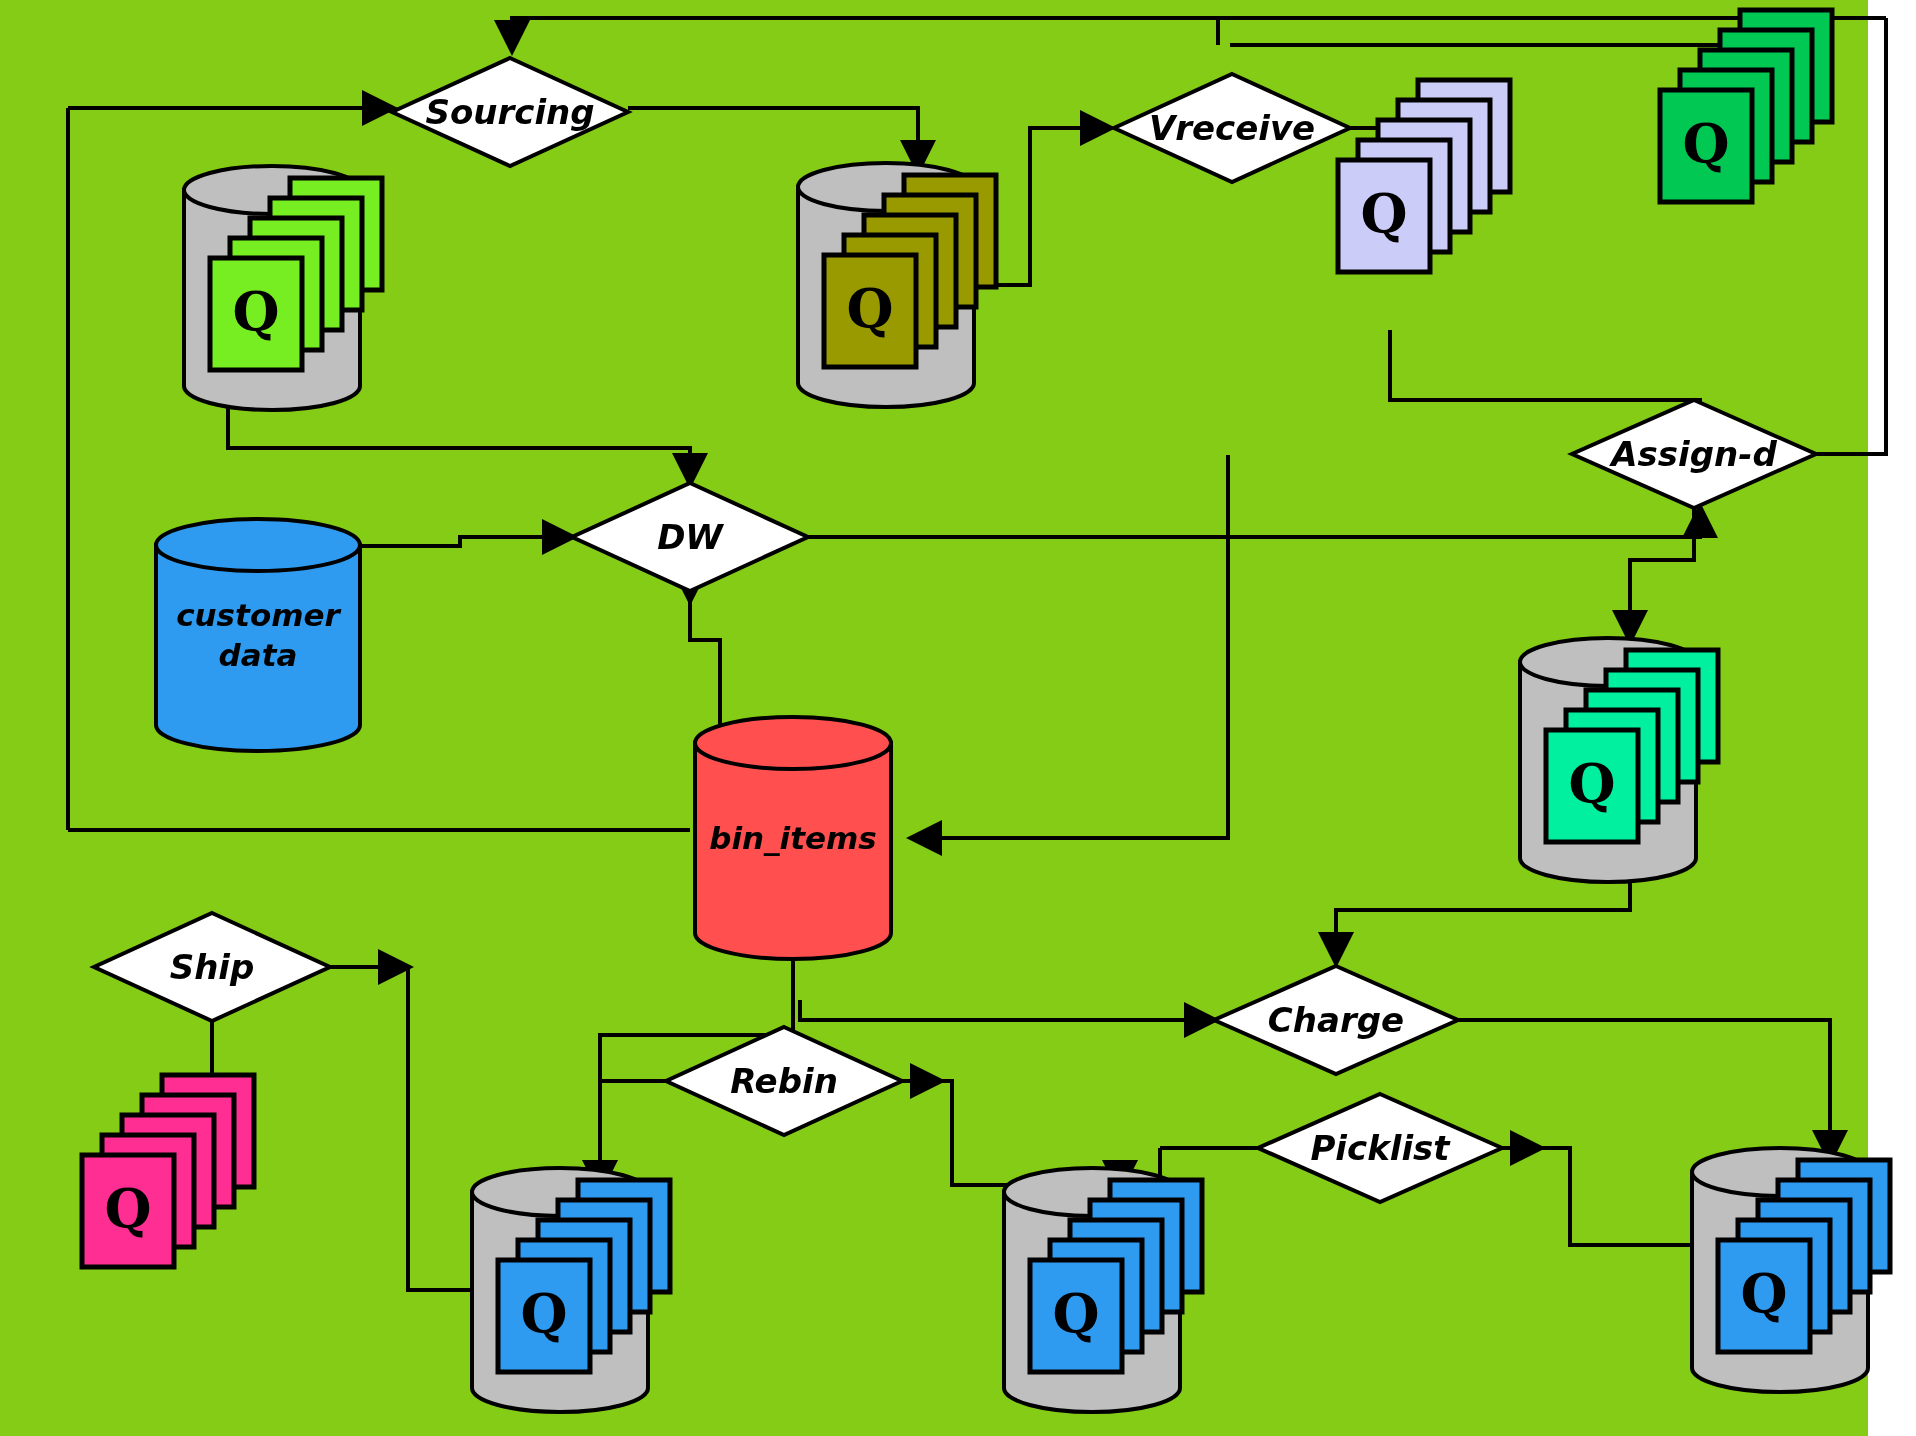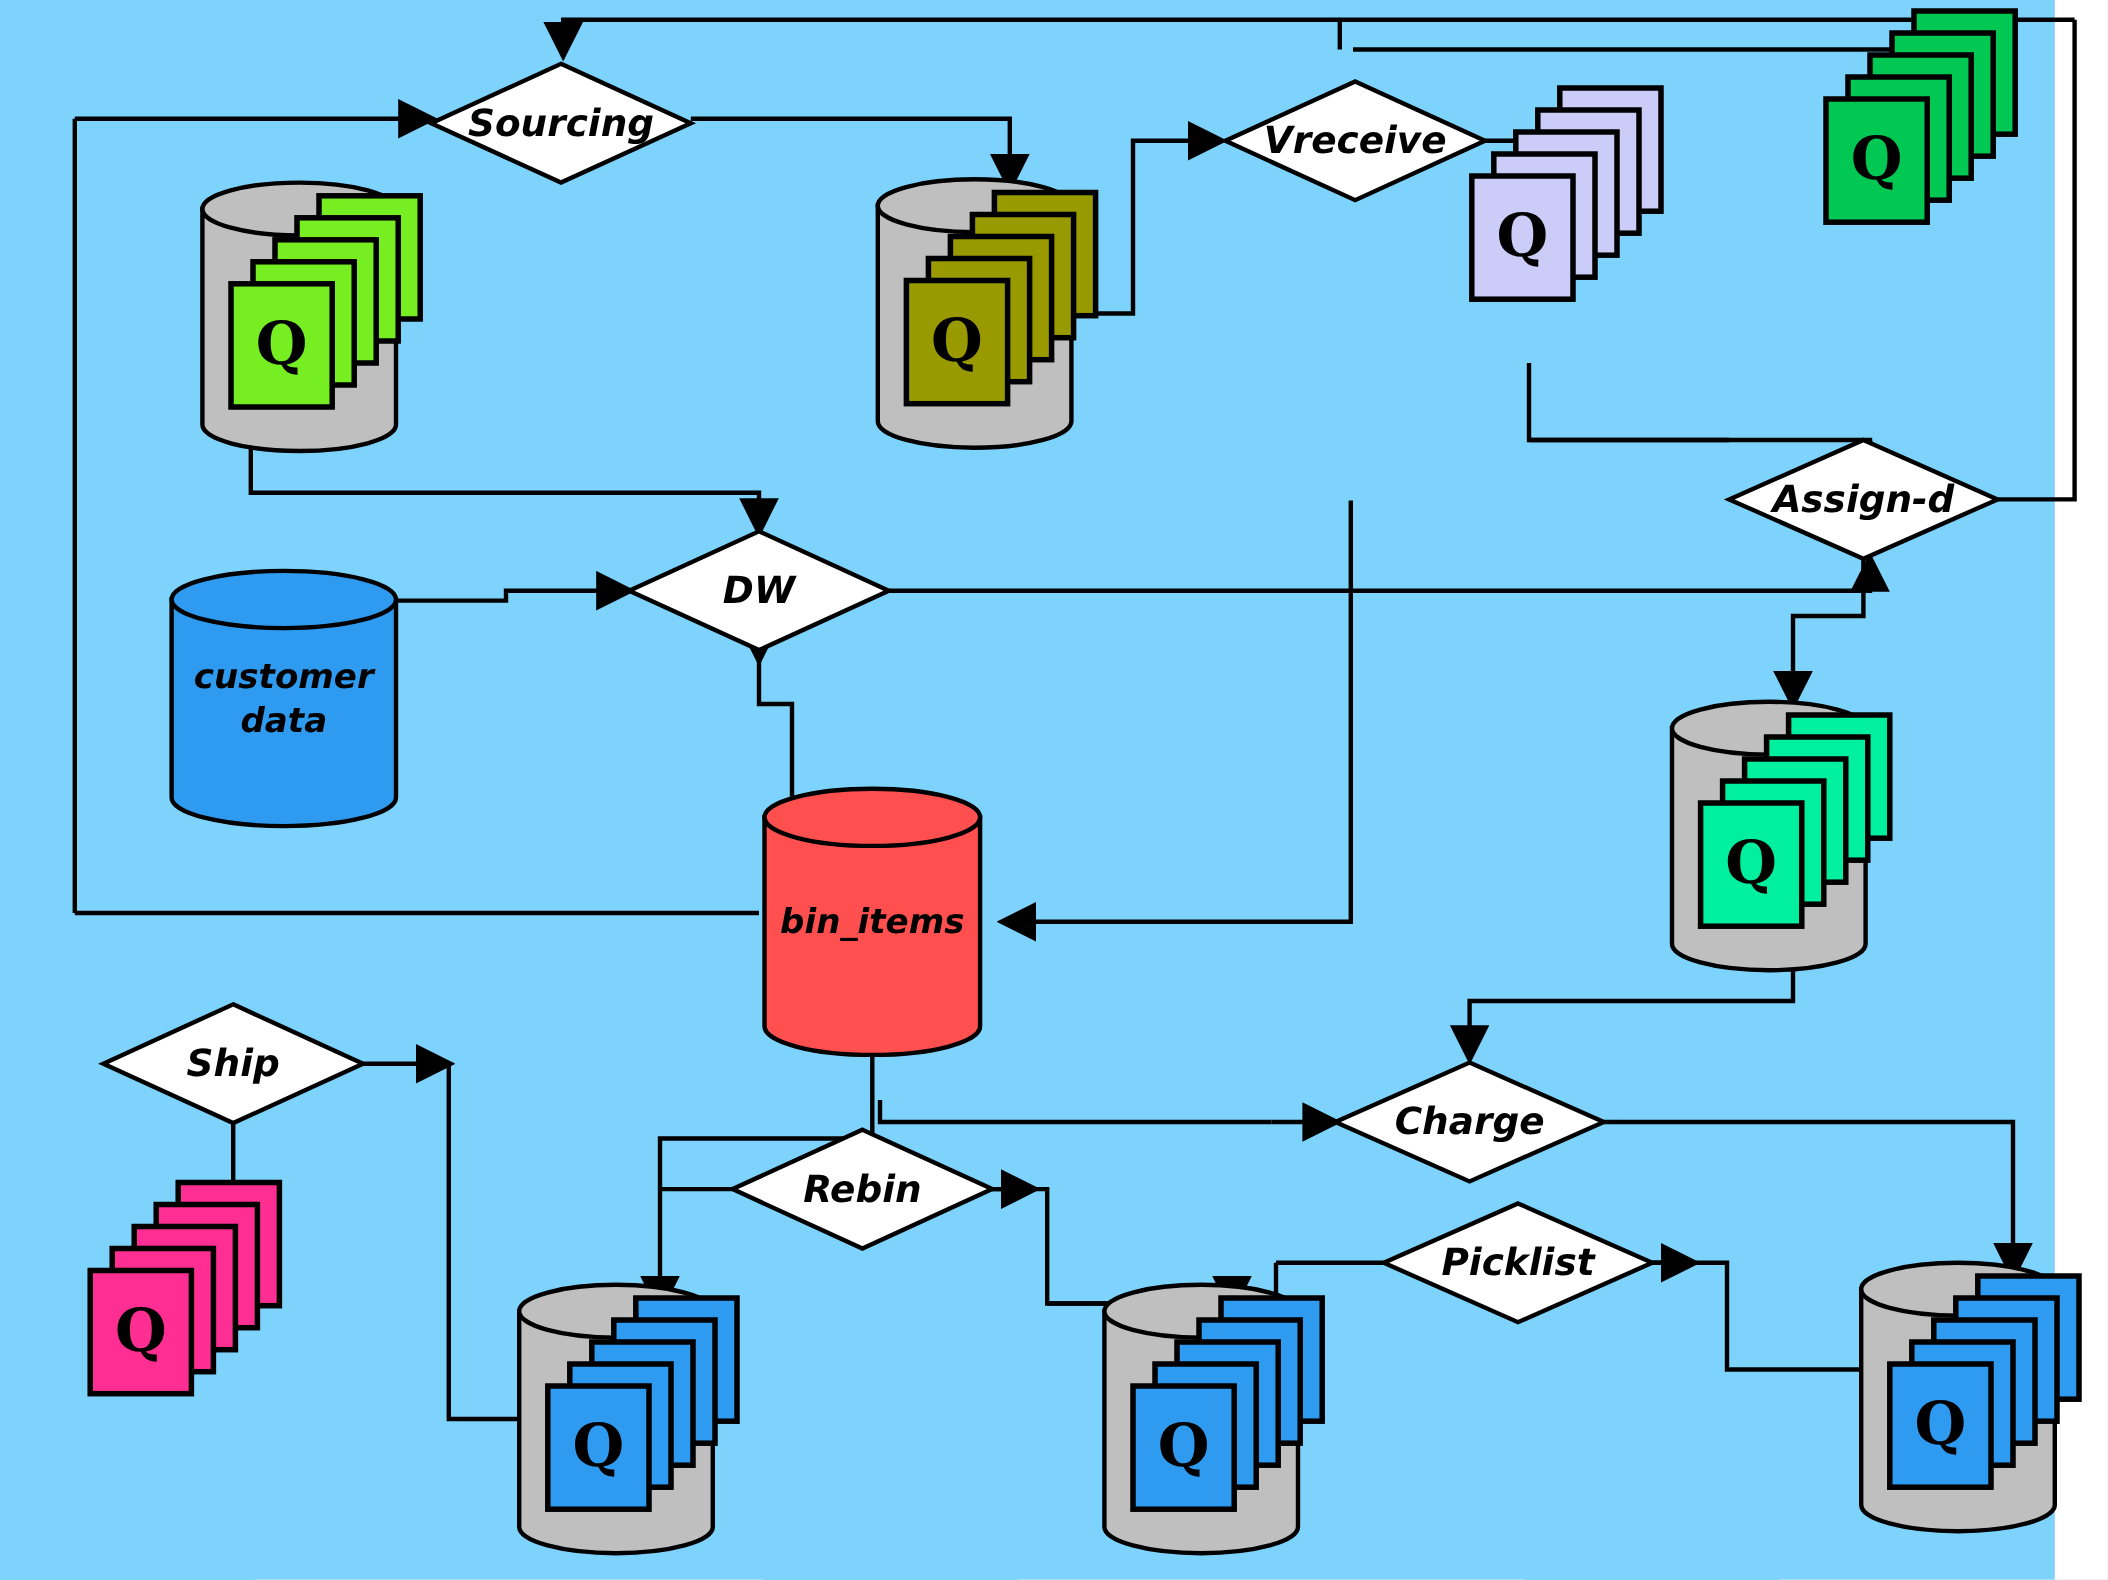--- a/index.html
+++ b/index.html
@@ -2,21 +2,21 @@
 <html><head>
 <meta charset="utf-8">
 <title>Workflow Diagram</title>
 <style>
   html,body{margin:0;padding:0;background:#ffffff;}
   body{
     font-family:"DejaVu Sans", sans-serif;
     width:1916px; height:1436px;
     overflow:hidden;
   }
-  #canvas{position:relative;width:1868px;height:1436px;background:#7dd3fc;}
+  #canvas{position:relative;width:1868px;height:1436px;background:#84cc16;}
   svg.layer{position:absolute;top:0;left:0;width:1916px;height:1436px;}
   .nodeLabel{
     font-family:"DejaVu Sans", sans-serif;
     font-style:italic;
     font-weight:bold;
     fill:#000;
     text-anchor:middle;
     dominant-baseline:middle;
   }
   .qLetter{

